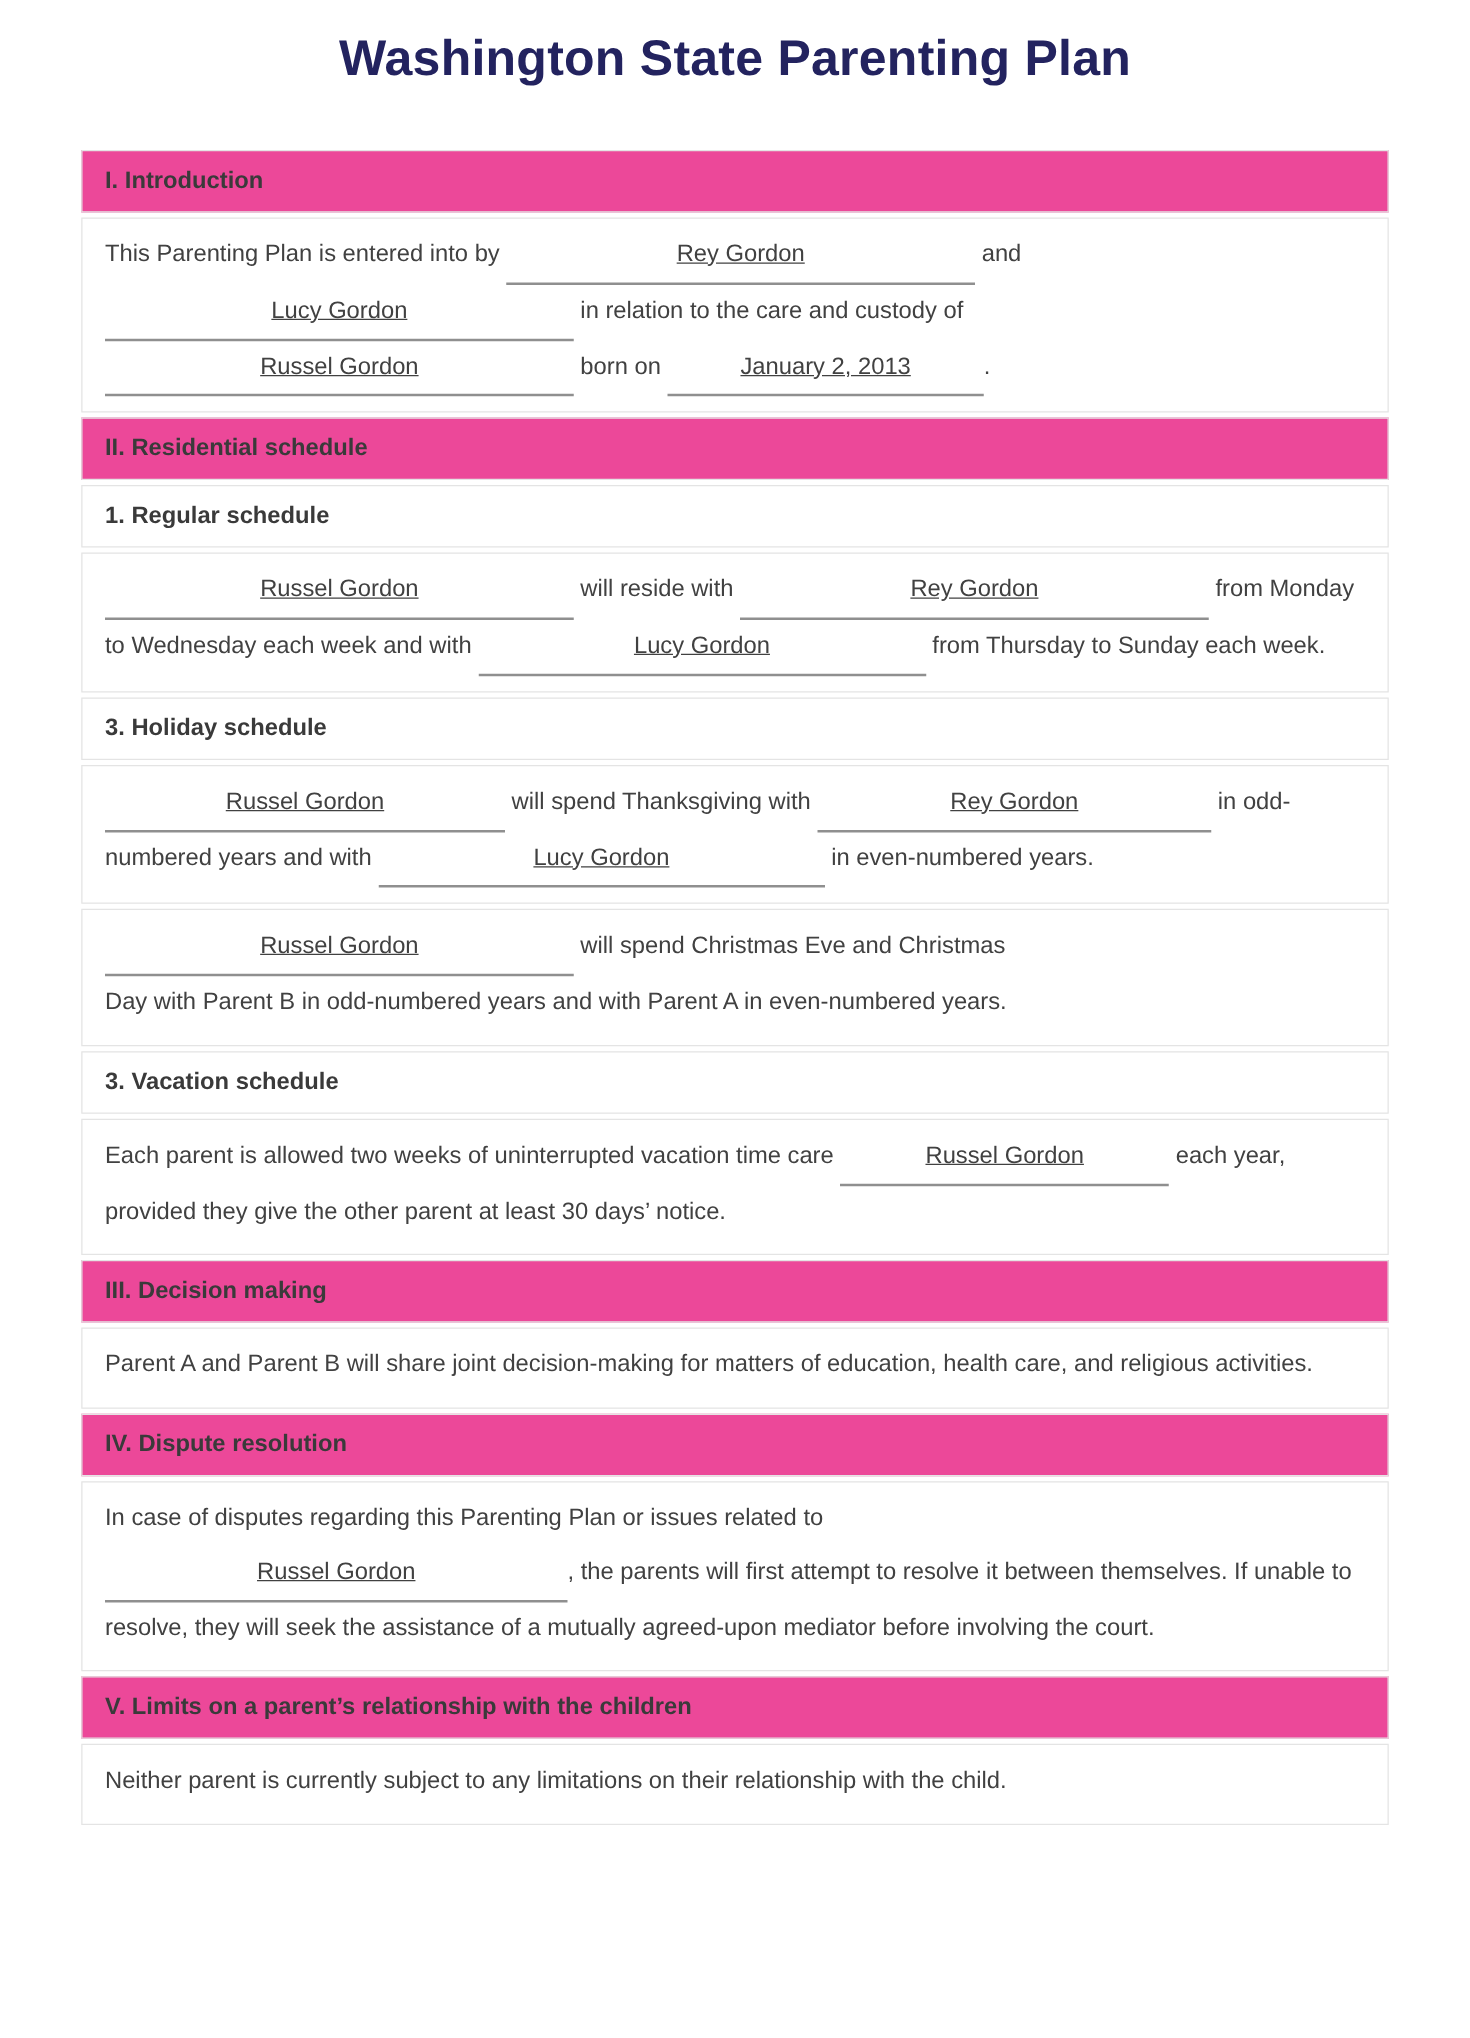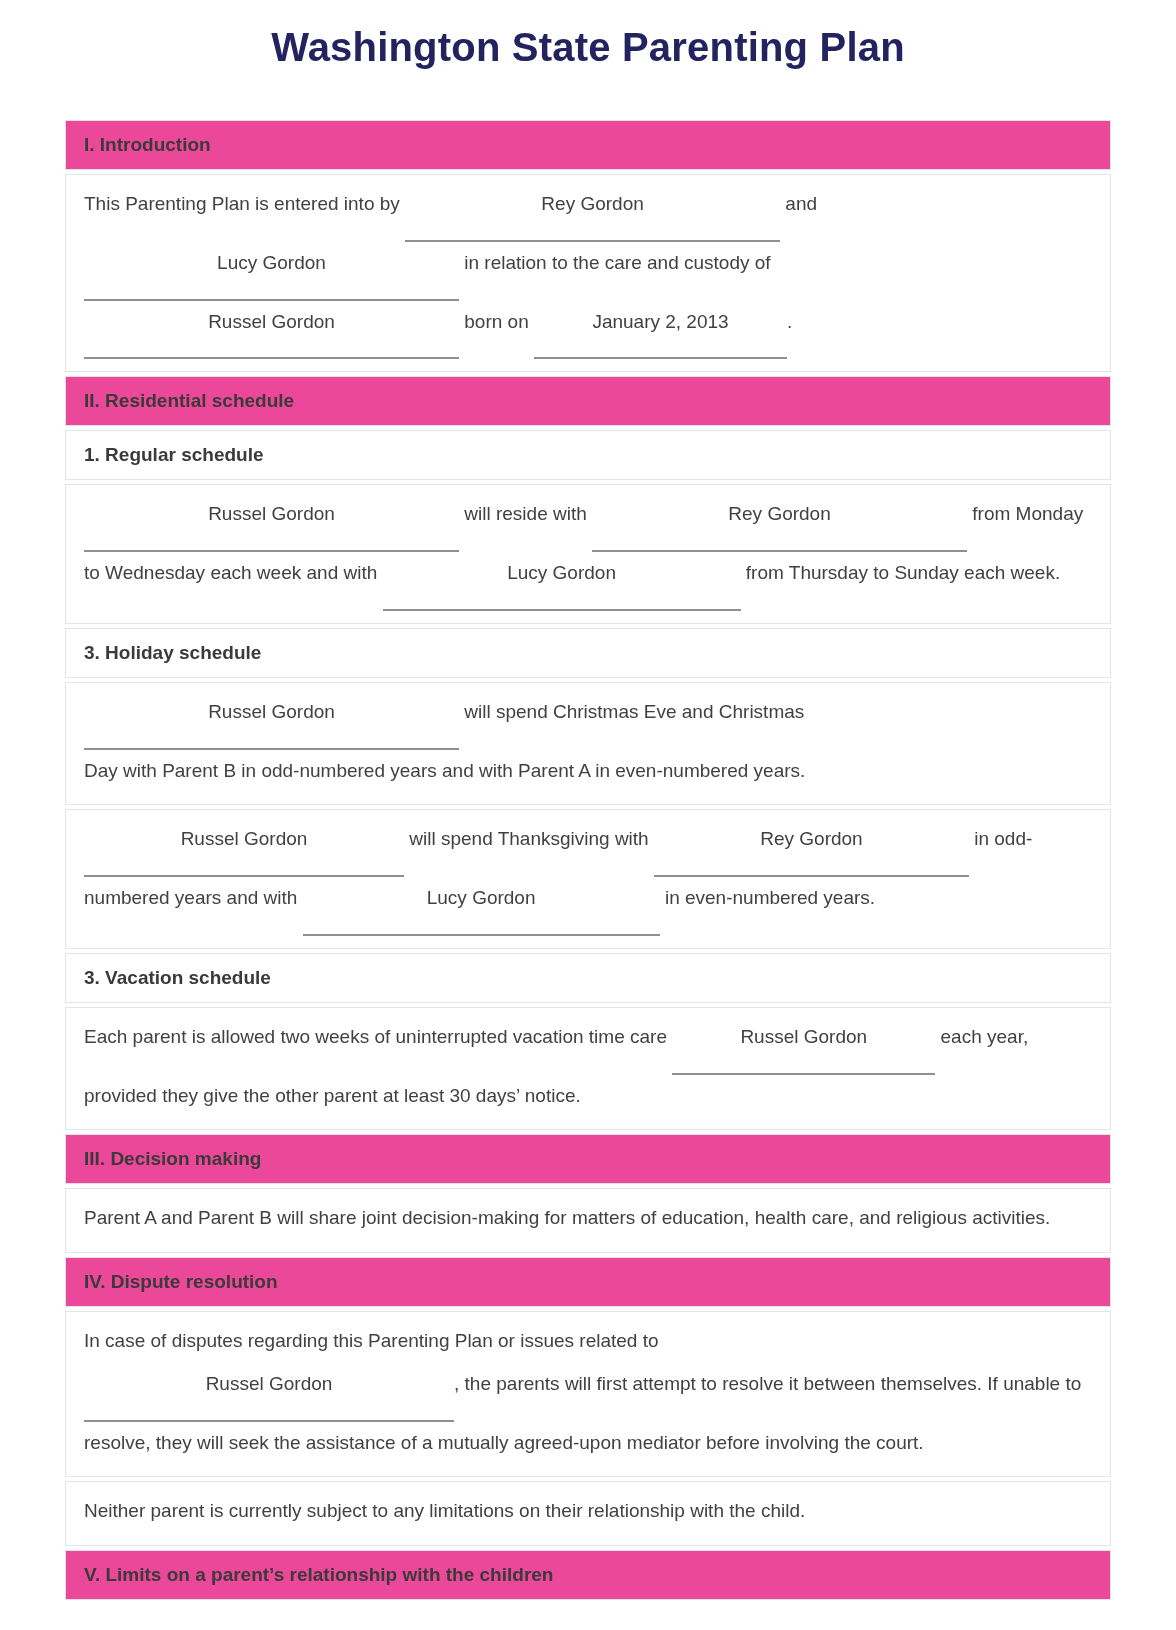--- a/index.html
+++ b/index.html
@@ -47,41 +47,42 @@
   .block.para {
     font-size: 19px;
     color: #414141;
     line-height: 2.25;
     padding: 8px 18px 12px;
   }
   .blank {
     display: inline-block;
     text-align: center;
     border-bottom: 2px solid #8f8f8f;
-    padding: 0 4px 14px;
+    padding: 0 4px 0;
     color: #414141;
     cursor: text;
+    text-decoration: underline;
   }
 </style>
 </head>
 <body>
 
 <div class="page">
   <h1 class="doc-title">Washington State Parenting Plan</h1>
   <main class="doc">
       <div class="block header section">I. Introduction</div>
       <div class="block para"><span>This Parenting Plan is entered into by</span> <span class="blank" style="min-width: 375px;">Rey Gordon</span> <span>and</span> <span class="blank" style="min-width: 375px;">Lucy Gordon</span> <span>in relation to the care and custody of</span> <span class="blank" style="min-width: 375px;">Russel Gordon</span> <span>born on</span> <span class="blank" style="min-width: 253px;">January 2, 2013</span><span>.</span></div>
       <div class="block header section">II. Residential schedule</div>
       <div class="block header subsection">1. Regular schedule</div>
       <div class="block para"><span class="blank" style="min-width: 375px;">Russel Gordon</span> <span>will reside with</span> <span class="blank" style="min-width: 375px;">Rey Gordon</span> <span>from Monday to Wednesday each week and with</span> <span class="blank" style="min-width: 358px;">Lucy Gordon</span> <span>from Thursday to Sunday each week.</span></div>
       <div class="block header subsection">3. Holiday schedule</div>
+      <div class="block para"><span class="blank" style="min-width: 320px;">Russel Gordon</span> <span>will spend Thanksgiving with</span> <span class="blank" style="min-width: 315px;">Rey Gordon</span> <span>in odd-numbered years and with</span> <span class="blank" style="min-width: 357px;">Lucy Gordon</span> <span>in even-numbered years.</span></div>
       <div class="block para"><span class="blank" style="min-width: 375px;">Russel Gordon</span> <span>will spend Christmas Eve and Christmas</span><br> <span>Day with Parent B in odd-numbered years and with Parent A in even-numbered years.</span></div>
-      <div class="block para"><span class="blank" style="min-width: 320px;">Russel Gordon</span> <span>will spend Thanksgiving with</span> <span class="blank" style="min-width: 315px;">Rey Gordon</span> <span>in odd-numbered years and with</span> <span class="blank" style="min-width: 357px;">Lucy Gordon</span> <span>in even-numbered years.</span></div>
       <div class="block header subsection">3. Vacation schedule</div>
       <div class="block para"><span>Each parent is allowed two weeks of uninterrupted vacation time care</span> <span class="blank" style="min-width: 263px;">Russel Gordon</span> <span>each year, provided they give the other parent at least 30 days’ notice.</span></div>
       <div class="block header section">III. Decision making</div>
       <div class="block para"><span>Parent A and Parent B will share joint decision-making for matters of education, health care, and religious activities.</span></div>
       <div class="block header section">IV. Dispute resolution</div>
       <div class="block para"><span>In case of disputes regarding this Parenting Plan or issues related to</span><br> <span class="blank" style="min-width: 370px;">Russel Gordon</span><span>, the parents will first attempt to resolve it between themselves. If unable to resolve, they will seek the assistance of a mutually agreed-upon mediator before involving the court.</span></div>
+      <div class="block header section">V. Limits on a parent’s relationship with the children</div>
       <div class="block para"><span>Neither parent is currently subject to any limitations on their relationship with the child.</span></div>
-      <div class="block header section">V. Limits on a parent’s relationship with the children</div>
     </main>
 </div>
 
 </body></html>

